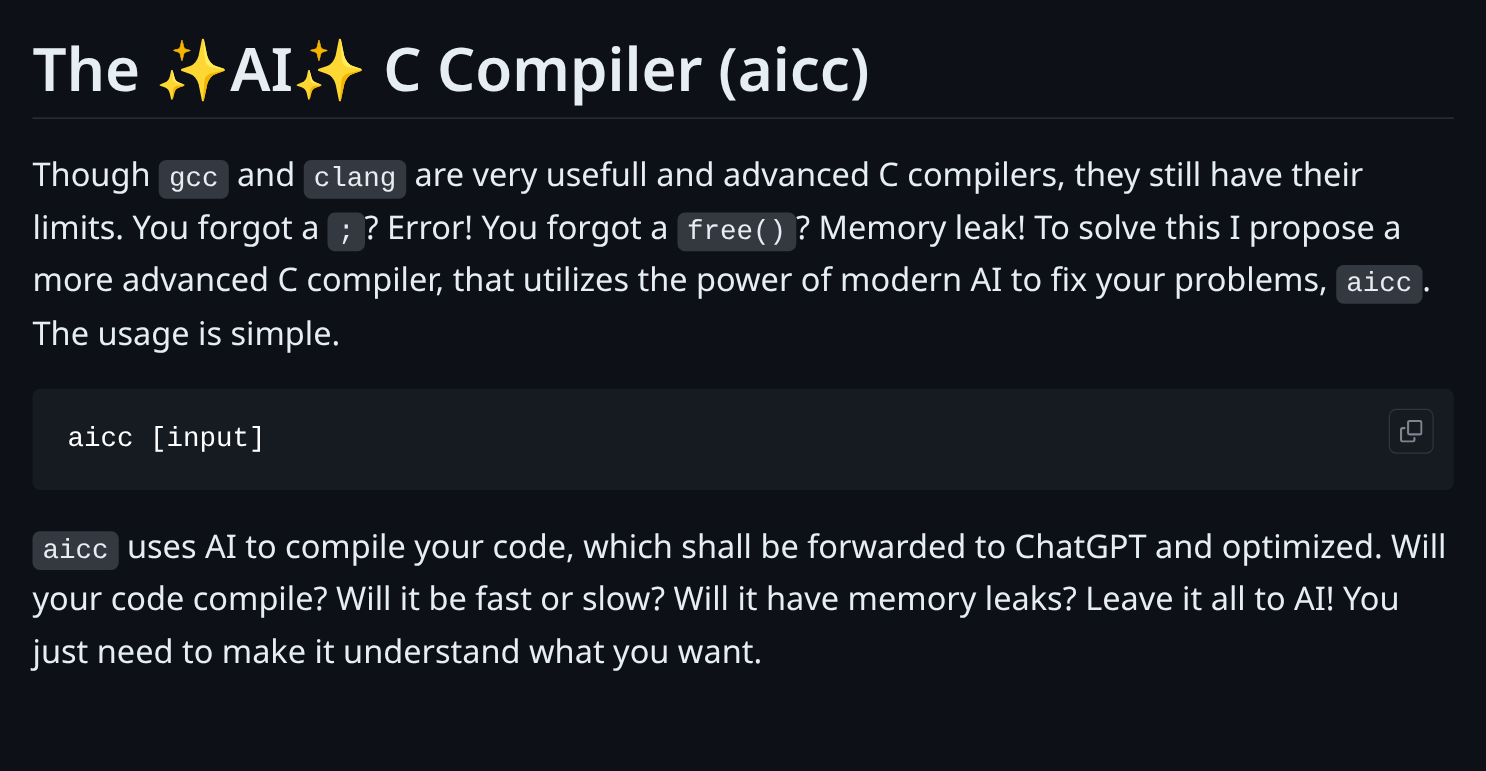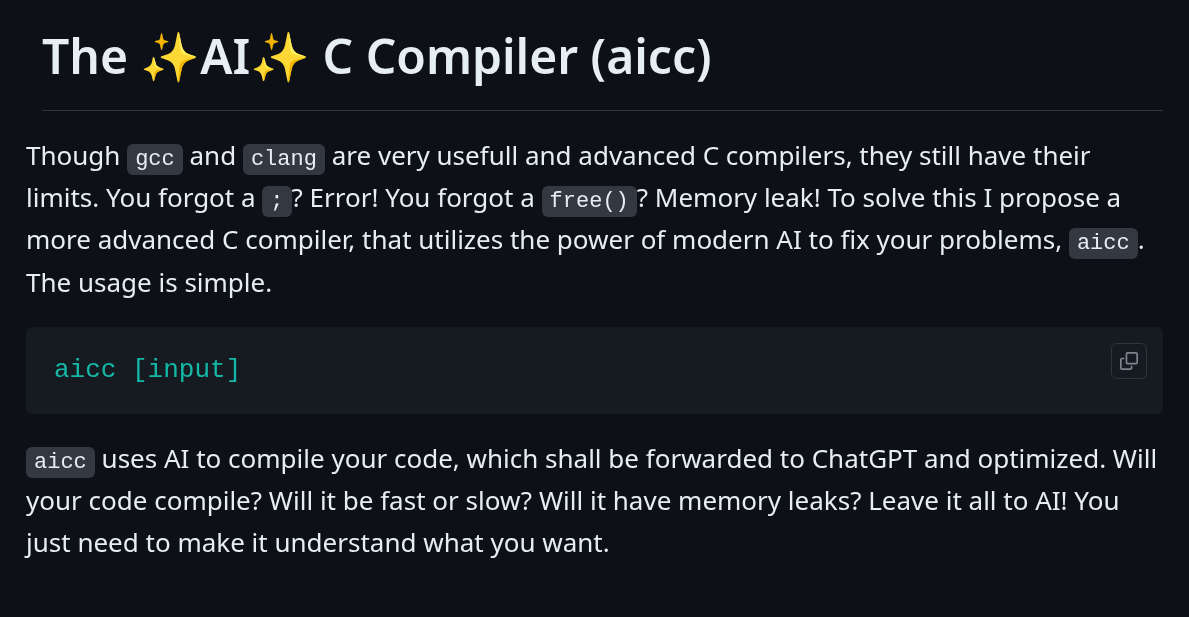--- a/index.html
+++ b/index.html
@@ -15,25 +15,24 @@
       font-size: 16px;
       line-height: 1.5;
     }
     .container {
       max-width: 1145px;
     }
     h1 {
       font-size: 48px;
       font-weight: 600;
       line-height: 1.25;
-      padding-bottom: 24px;
+      padding-bottom: 8px;
       border-bottom: 1px solid #30363d;
       margin-bottom: 24px;
       color: #e6edf3;
-      margin-left: 16px;
     }
     .sparkle {
       display: inline-block;
     }
     p {
       font-size: 26px;
       line-height: 1.6;
       margin-bottom: 24px;
       color: #e6edf3;
     }
@@ -46,22 +45,22 @@
       color: #e6edf3;
       margin-top: 17px;
     }
     .code-block {
       background-color: #161b22;
       border-radius: 6px;
       padding: 24px 28px;
       margin-bottom: 24px;
       position: relative;
       font-family: ui-monospace, SFMono-Regular, "SF Mono", Menlo, Consolas, "Liberation Mono", monospace;
-      font-size: 26px;
-      color: #14b8a6;
+      font-size: 22px;
+      color: #ffffff;
     }
     .copy-button {
       position: absolute;
       top: 16px;
       right: 16px;
       background: transparent;
       border: 1px solid #30363d;
       border-radius: 6px;
       padding: 8px;
       cursor: pointer;

